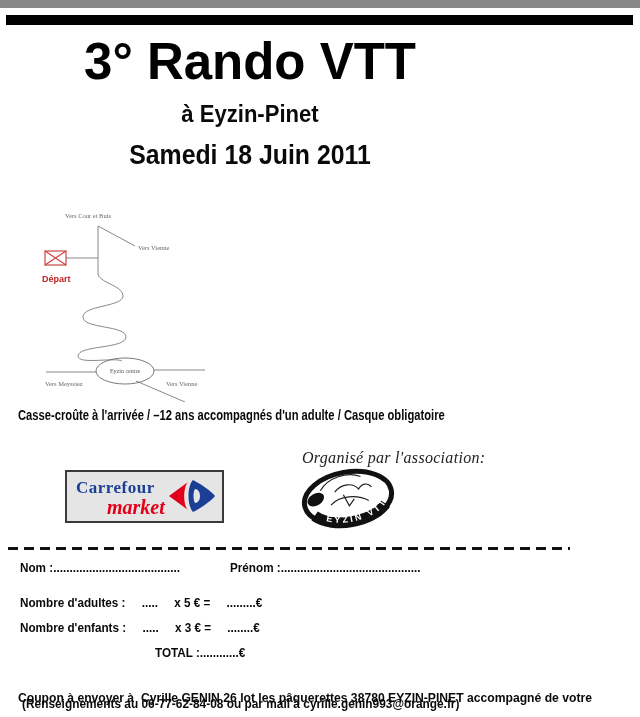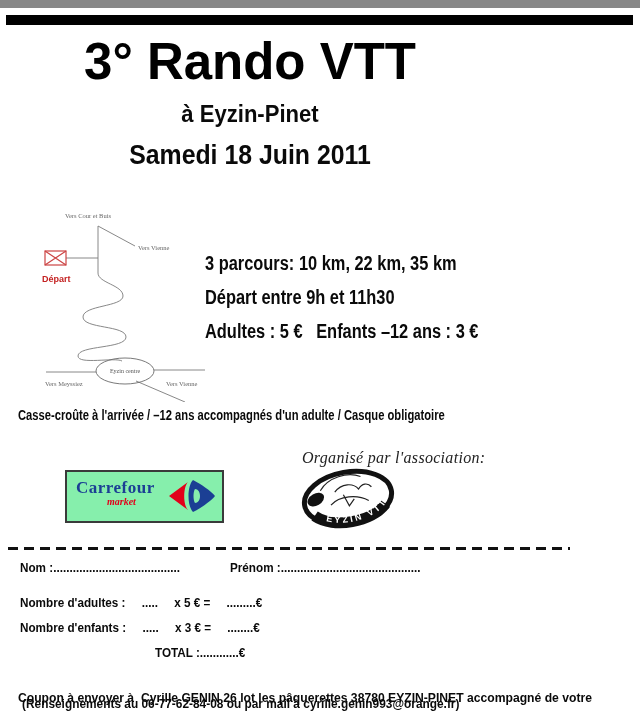--- a/index.html
+++ b/index.html
@@ -13,26 +13,26 @@
   .date{font-size:27px;font-weight:bold;margin-top:12px;transform:scaleX(0.92);}
   .map{position:absolute;left:33px;top:197px;width:185px;height:197px;}
   .map text{font-family:"Liberation Serif",serif;fill:#6a6a6a;font-size:6.5px;}
   .map .start{fill:#c42222;font-weight:bold;font-size:9px;font-family:"Liberation Sans",sans-serif;}
   .map .ctr{font-size:6px;fill:#555;}
   .info{position:absolute;left:205px;top:238px;}
   .info .iline{font-size:20px;font-weight:bold;line-height:34px;white-space:pre;
                transform:scaleX(0.82);transform-origin:0 0;}
   .note{position:absolute;left:18px;top:399px;font-size:14px;font-weight:bold;white-space:pre;
         transform:scaleX(0.80);transform-origin:0 0;}
-  .cbox{position:absolute;left:65px;top:462px;width:155px;height:49px;background:#86efac;
+  .cbox{position:absolute;left:65px;top:462px;width:155px;height:49px;background:#e5e5e5;
         border:2px solid #3a3a3a;}
   .cname{position:absolute;left:9px;top:6px;font-family:"Liberation Serif",serif;
          font-weight:bold;font-size:17px;color:#1b3f94;letter-spacing:0.5px;}
   .cmarket{position:absolute;left:40px;top:24px;font-family:"Liberation Serif",serif;
-           font-weight:bold;font-style:italic;font-size:10px;color:#e2001a;}
+           font-weight:bold;font-style:italic;font-size:20px;color:#e2001a;}
   .csym{position:absolute;right:4px;top:7px;}
   .pont{position:absolute;left:60px;top:513px;width:165px;text-align:center;
         font-family:"Liberation Serif",serif;font-weight:bold;font-style:italic;font-size:15px;}
   .assoc{position:absolute;left:302px;top:441px;font-family:"Liberation Serif",serif;
          font-style:italic;font-size:16px;letter-spacing:0.3px;color:#222;}
   .eyzin{position:absolute;left:300px;top:456px;}
   .cut{position:absolute;left:8px;top:539px;width:562px;height:3px;
        background:repeating-linear-gradient(90deg,#111 0 10px,transparent 10px 16px);}
   .f{position:absolute;font-size:13px;font-weight:bold;white-space:pre;
      transform:scaleX(0.90);transform-origin:0 0;}
@@ -70,25 +70,20 @@
       <path d="M12,46 L33,60 M33,46 L12,60" stroke="#c44" stroke-width="1.2"></path>
     </g>
     <text x="55" y="13" text-anchor="middle">Vers Cour et Buis</text>
     <text x="105" y="45">Vers Vienne</text>
     <text x="9" y="77" class="start">Départ</text>
     <text x="92" y="168" text-anchor="middle" class="ctr">Eyzin centre</text>
     <text x="12" y="181">Vers Meyssiez</text>
     <text x="133" y="181">Vers Vienne</text>
   </svg>
 
-  <div class="info">
-    <div class="iline">3 parcours: 10 km, 22 km, 35 km</div>
-    <div class="iline">Départ entre 9h et 11h30</div>
-    <div class="iline">Adultes : 5 €   Enfants –12 ans : 3 €</div>
-  </div>
 
   <div class="note">Casse-croûte à l'arrivée / –12 ans accompagnés d'un adulte / Casque obligatoire</div>
 
   <div class="cbox">
     <div class="cname">Carrefour</div>
     <div class="cmarket">market</div>
     <svg class="csym" width="52" height="34" viewBox="0 0 52 34">
       <path d="M22,3 L3,17 L22,31 C17,26 17,8 22,3 Z" fill="#e2001a"></path>
       <path d="M27,1 C21,7 21,27 27,33 C35,29 45,22 49,17 C45,12 35,5 27,1 Z
                M29,10 C32,10 34,13 34,17 C34,21 32,24 29,24 C27,21 27,13 29,10 Z" fill="#1b3f94" fill-rule="evenodd"></path>

